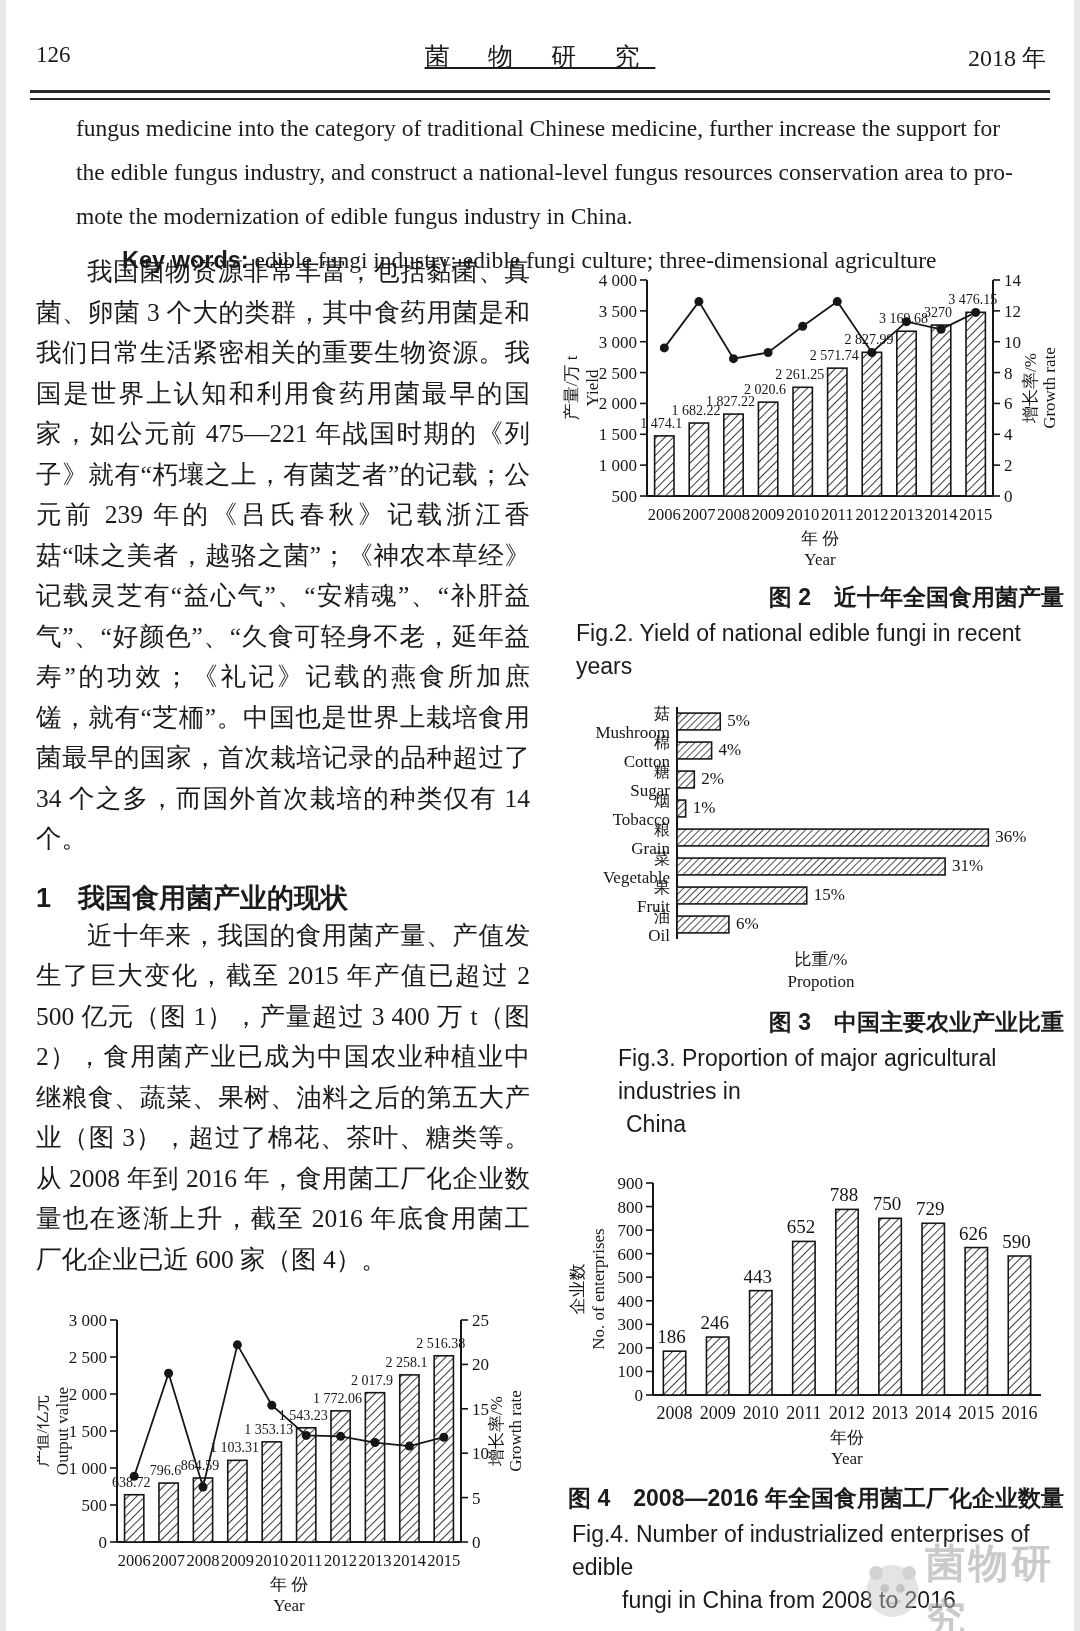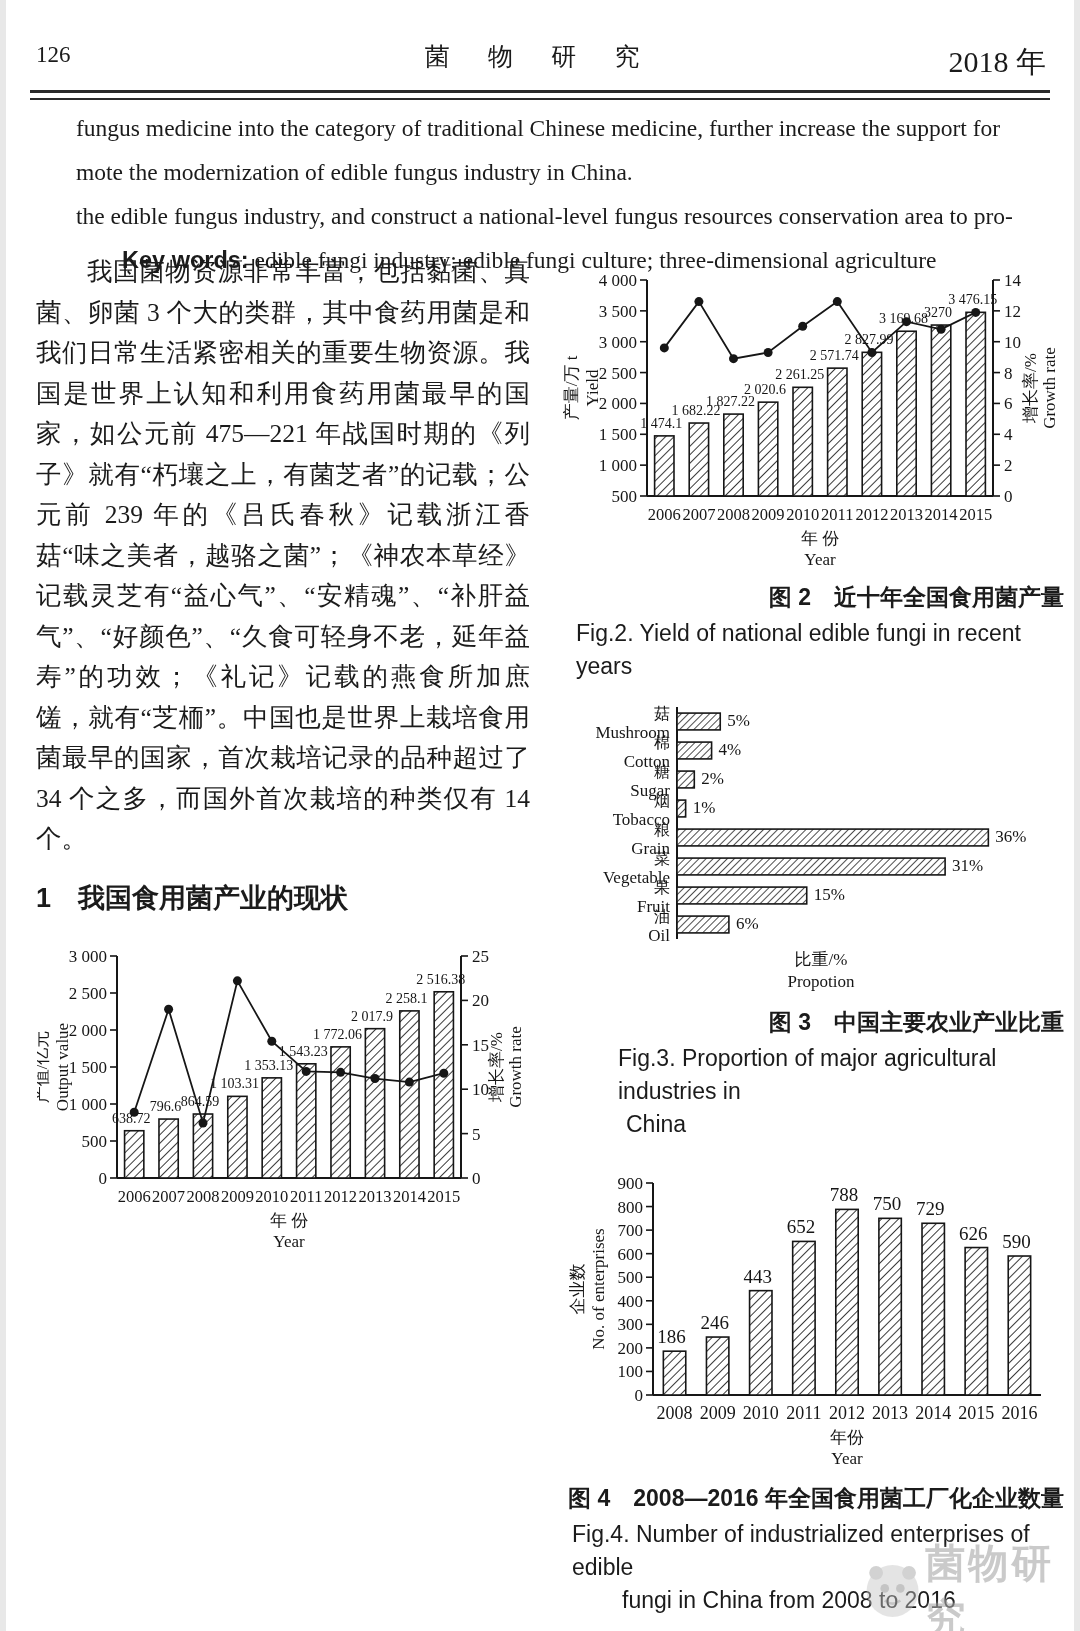--- a/index.html
+++ b/index.html
@@ -1,21 +1,21 @@
 <!DOCTYPE html>
 <html><head>
 <meta charset="utf-8">
 <style>
   html,body{margin:0;padding:0;background:#e8e8e8;}
   .page{position:relative;width:1068px;height:1631px;background:#ffffff;margin:0 auto;
         font-family:"Liberation Serif",serif;color:#1b1b1b;overflow:hidden;}
   
   .hdr-num{position:absolute;top:42px;left:30px;font-size:23px;}
-  .hdr-journal{position:absolute;top:40px;left:0;width:100%;text-align:center;font-size:25px;letter-spacing:16px;}
-  .hdr-year{position:absolute;top:42px;right:28px;font-size:30px;}
+  .hdr-journal{position:absolute;top:40px;left:0;width:100%;text-align:center;font-size:25px;letter-spacing:16px;text-decoration:underline;}
+  .hdr-year{position:absolute;top:42px;right:28px;font-size:24px;}
   .rule{position:absolute;top:90px;left:24px;right:24px;height:5px;
         border-top:3px solid #2a2a2a;border-bottom:2px solid #2a2a2a;}
   
   .abstract{position:absolute;left:70px;top:106px;width:948px;font-size:23.5px;line-height:44px;text-align:justify;}
   .kw{font-family:"Liberation Sans",sans-serif;font-weight:bold;margin-left:46px;}
   
   .col-l{position:absolute;left:30px;top:252px;width:494px;}
   .col-r{position:absolute;left:556px;top:250px;width:502px;}
   p.body{font-size:25.5px;line-height:40.5px;text-align:justify;text-indent:2em;margin:0;}
   p.cont{text-indent:0;}
@@ -36,28 +36,29 @@
 
 <div class="page">
 
   <span class="hdr-num">126</span>
   <span class="hdr-journal">菌 物 研 究</span>
   <span class="hdr-year">2018 年</span>
   <div class="rule"></div>
 
   <div class="abstract">
     <div>fungus medicine into the category of traditional Chinese medicine, further increase the support for</div>
+    <div>the edible fungus industry, and construct a national-level fungus resources conservation area to pro-</div>
     <div>mote the modernization of edible fungus industry in China.</div>
-    <div>the edible fungus industry, and construct a national-level fungus resources conservation area to pro-</div>
     <div><span class="kw">Key words:</span><span> edible fungi industry; edible fungi culture; three-dimensional agriculture</span></div>
   </div>
 
   <div class="col-l">
     <p class="body">我国菌物资源非常丰富，包括黏菌、真菌、卵菌 3 个大的类群，其中食药用菌是和我们日常生活紧密相关的重要生物资源。我国是世界上认知和利用食药用菌最早的国家，如公元前 475—221 年战国时期的《列子》就有“朽壤之上，有菌芝者”的记载；公元前 239 年的《吕氏春秋》记载浙江香菇“味之美者，越骆之菌”；《神农本草经》记载灵芝有“益心气”、“安精魂”、“补肝益气”、“好颜色”、“久食可轻身不老，延年益寿”的功效；《礼记》记载的燕食所加庶馐，就有“芝栭”。中国也是世界上栽培食用菌最早的国家，首次栽培记录的品种超过了 34 个之多，而国外首次栽培的种类仅有 14 个。</p>
     <div class="sec">1　我国食用菌产业的现状</div>
+    <p class="body">近十年来，我国的食用菌产量、产值发生了巨大变化，截至 2015 年产值已超过 2 500 亿元（图 1），产量超过 3 400 万 t（图 2），食用菌产业已成为中国农业种植业中继粮食、蔬菜、果树、油料之后的第五大产业（图 3），超过了棉花、茶叶、糖类等。从 2008 年到 2016 年，食用菌工厂化企业数量也在逐渐上升，截至 2016 年底食用菌工厂化企业已近 600 家（图 4）。</p>
     <svg class="chart mt10" viewBox="0 0 492 326" width="492" height="326">
         <defs>
           <pattern id="fig1-h" width="6" height="6" patternUnits="userSpaceOnUse" patternTransform="rotate(45)">
             <rect width="6" height="6" fill="#ffffff"></rect>
             <line x1="0" y1="0" x2="0" y2="6" stroke="#3a3a3a" stroke-width="2"></line>
           </pattern>
         </defs>
         <g>
           <line x1="80" y1="30" x2="80" y2="252" stroke="#161616" stroke-width="2"></line>
           <line x1="80" y1="252" x2="424" y2="252" stroke="#161616" stroke-width="2"></line>

